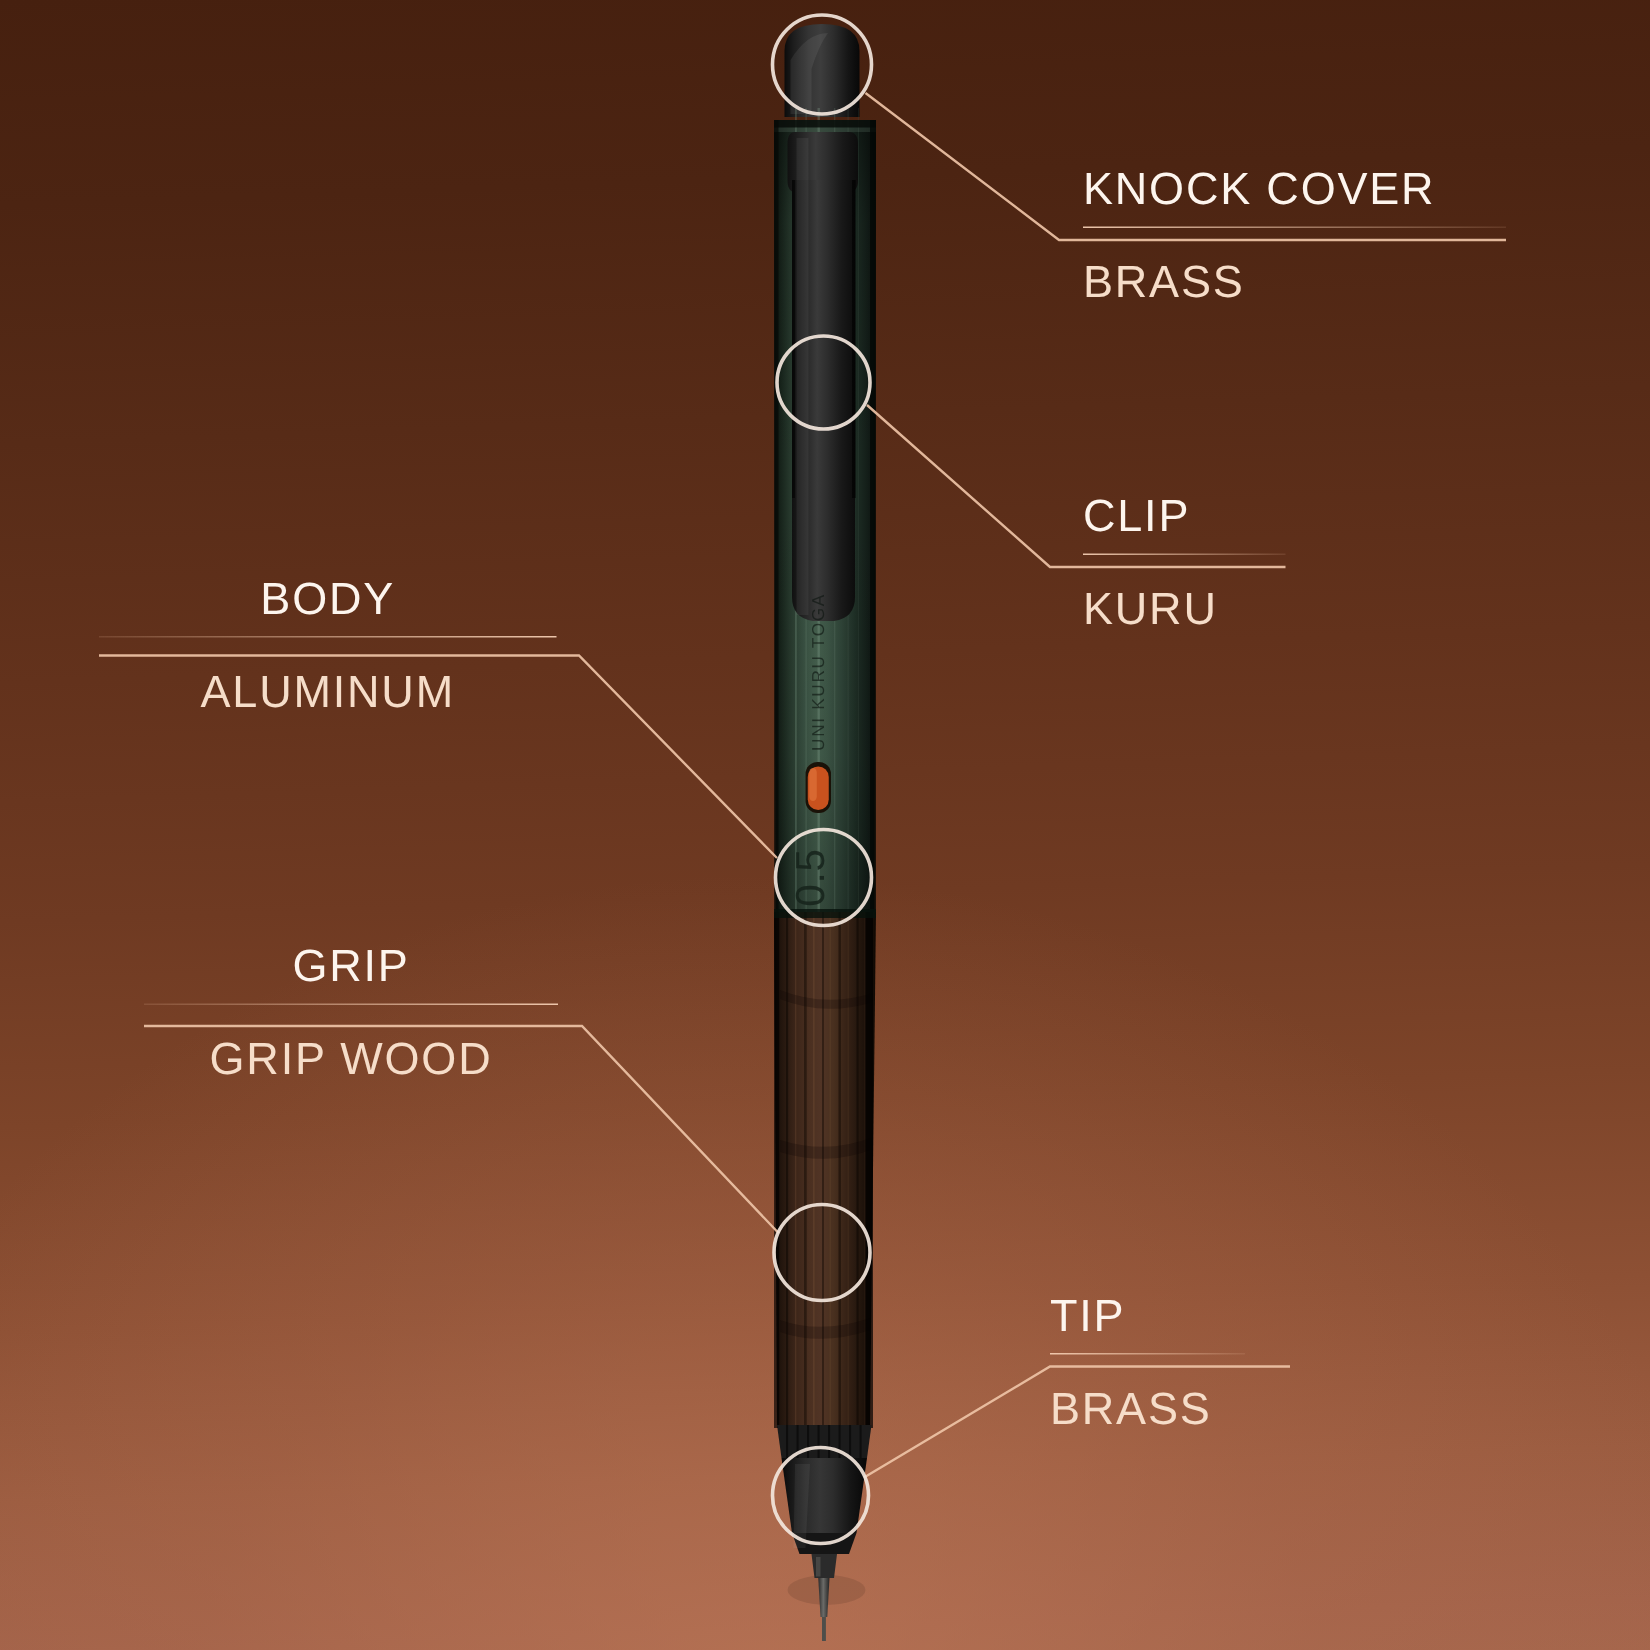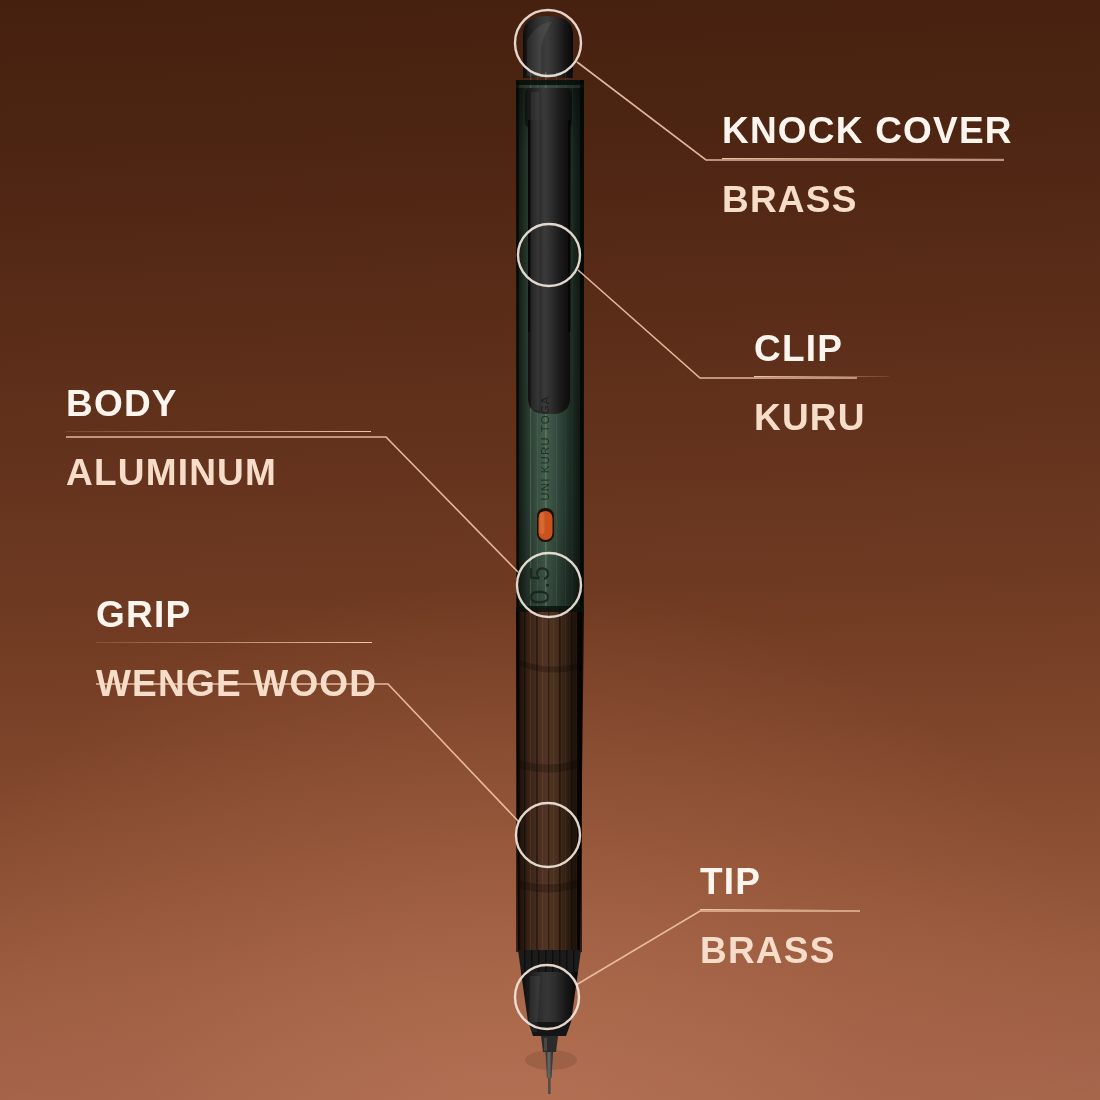--- a/index.html
+++ b/index.html
@@ -25,38 +25,38 @@
         #8d5034 78%,
         #9b5c40 88%,
         #a3634a 97%,
         #a5664c 100%);
   }
 
   
   .label {
     position: absolute;
     color: #fdf3ea;
-    font-size: 37px;
+    font-size: 30px;
     letter-spacing: 1.2px;
     white-space: nowrap;
     line-height: 1.0;
-    font-weight: 700;
+    font-weight: 400;
   }
   .label .l1 { display:block; color:#fdf5ee; }
   .label .l2 { display:block; color:#f6ddc9; margin-top: 22px; }
   .label .rule {
     display:block;
     height: 1px;
     background: linear-gradient(90deg, rgba(238,190,160,0.15), rgba(244,205,178,0.95));
     margin: 9px 0 0 0;
   }
   .label.left .rule {
     background: linear-gradient(90deg, rgba(238,190,160,0.15), rgba(244,205,178,0.95));
   }
-  .label.left { text-align: left; }
+  .label.left { text-align: center; }
   .label.right { text-align: left; }
   .label.right .rule {
     background: linear-gradient(90deg, rgba(244,205,178,0.95), rgba(238,190,160,0.12));
   }
 
   
   #leaders {
     position: absolute;
     left: 0; top: 0;
     width: 1100px; height: 1100px;
@@ -266,36 +266,36 @@
       <circle cx="547" cy="997" r="32"></circle>
     </g>
   </svg>
 
   <div class="label right" style="left:722px; top:112px; width:282px;">
     <span class="l1">KNOCK COVER</span>
     <span class="rule"></span>
     <span class="l2">BRASS</span>
   </div>
 
-  <div class="label right" style="left:754px; top:330px; width:135px;">
+  <div class="label right" style="left:722px; top:330px; width:135px;">
     <span class="l1">CLIP</span>
     <span class="rule"></span>
     <span class="l2">KURU</span>
   </div>
 
   <div class="label left" style="left:66px; top:385px; width:305px;">
     <span class="l1">BODY</span>
     <span class="rule"></span>
     <span class="l2">ALUMINUM</span>
   </div>
 
-  <div class="label left" style="left:96px; top:596px; width:276px;">
+  <div class="label left" style="left:96px; top:630px; width:276px;">
     <span class="l1">GRIP</span>
     <span class="rule"></span>
-    <span class="l2">WENGE WOOD</span>
+    <span class="l2">GRIP WOOD</span>
   </div>
 
   <div class="label right" style="left:700px; top:863px; width:130px;">
     <span class="l1">TIP</span>
     <span class="rule"></span>
     <span class="l2">BRASS</span>
   </div>
 
 </div>
 

